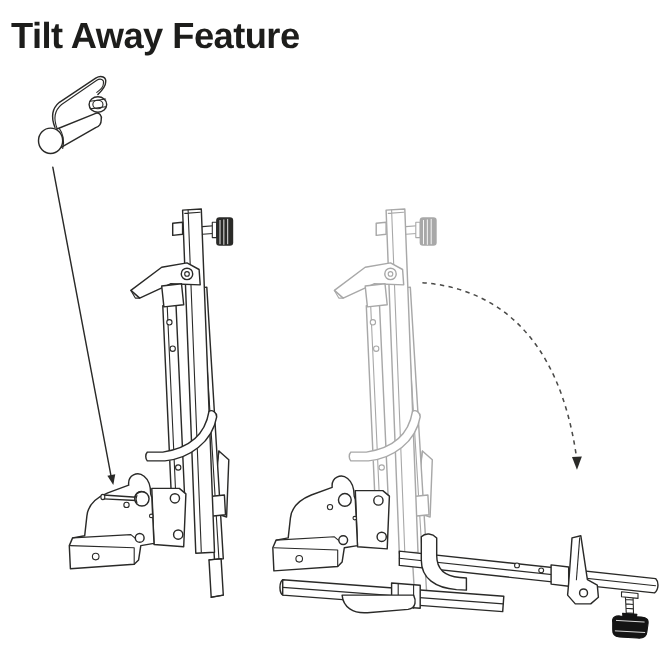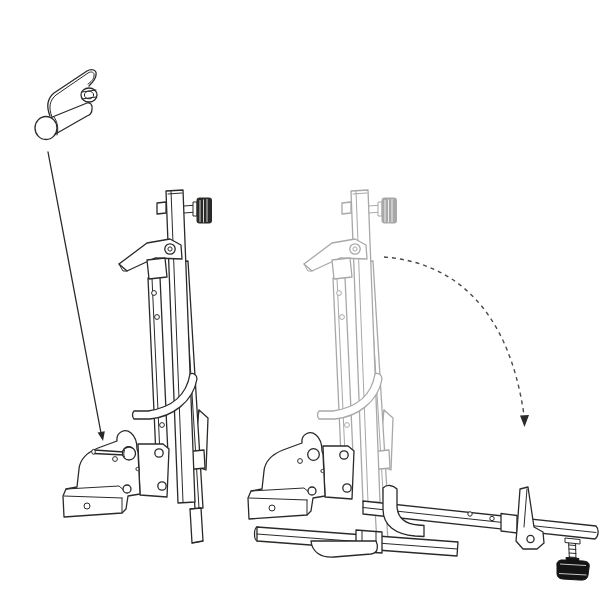--- a/index.html
+++ b/index.html
@@ -18,20 +18,21 @@
   .blackpart{fill:#141414;stroke:#141414;stroke-width:1;stroke-linejoin:round;}
   .hl{stroke:#ffffff;stroke-width:0.9;fill:none;opacity:.85;}
   .dash{fill:none;stroke:#4a4a48;stroke-width:1.4;stroke-dasharray:4 4;}
   .ah{fill:#2a2a28;stroke:none;}
 </style>
 </head>
 <body>
 
 <div class="page">
 
+  <div class="title">Tilt Away Feature</div>
 
   <svg width="600" height="600" viewBox="0 0 600 600">
     <defs>
 
       <g id="upright-rack">
 
         <path class="fw" d="M199,410 L208,418 L206,470 L191,465 Z"></path>
         <path class="ln thin" d="M199,410 L194,462"></path>
 
         <path class="fw" d="M180,262 L188,261 L203,508 L195,509 Z"></path>

